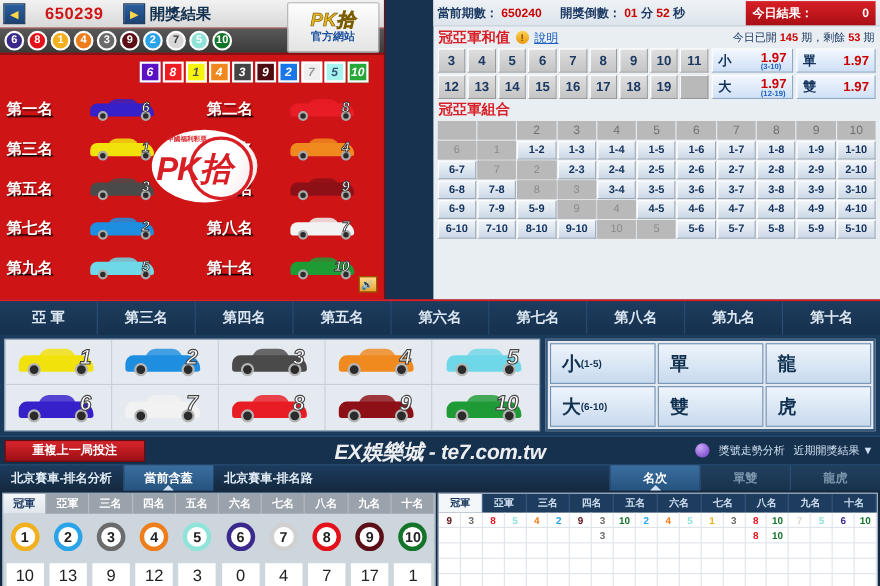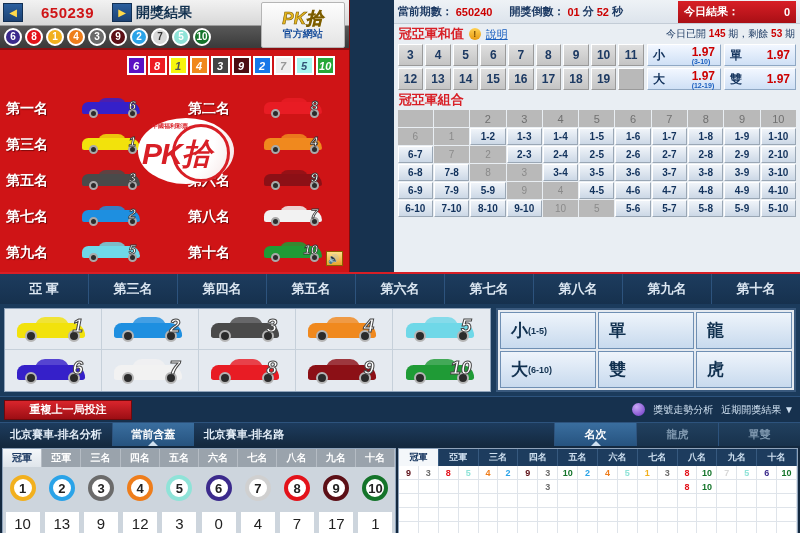--- a/index.html
+++ b/index.html
@@ -48,21 +48,21 @@
         font-weight: bold; font-style: italic; display: flex; align-items: center;
         justify-content: center; color: #fff; }
   .sq.n1{background:#f7f50e;color:#555}.sq.n2{background:#1877e8}
   .sq.n3{background:#444}.sq.n4{background:#f0881d}.sq.n5{background:#a8f5ef;color:#357}
   .sq.n6{background:#5b12c4}.sq.n7{background:#efefef;color:#999}
   .sq.n8{background:#ee1c23}.sq.n9{background:#4d0d12}.sq.n10{background:#27a737}
 
   .rank-area { position: absolute; top: 82px; left: 0; width: 370px; height: 180px; }
   .rank-col { position: absolute; width: 180px; }
   .rank-col.l { left: 6px; } .rank-col.r { left: 188px; }
-  .rank-item { height: 36px; display: flex; align-items: flex-end; }
+  .rank-item { height: 36px; display: flex; align-items: center; text-decoration: underline; }
   .rank-lbl { color: #fff; font-size: 14px; font-weight: bold; width: 76px;
               text-shadow: 1px 1px 1px #7a0a0b; }
   .car { width: 62px; height: 20px; position: relative; }
   .car .body { position: absolute; left: 0; top: 4px; width: 58px; height: 12px;
                border-radius: 9px 14px 3px 3px; }
   .car .roof { position: absolute; left: 16px; top: 0px; width: 28px; height: 9px;
                border-radius: 8px 8px 0 0; opacity: .85; }
   .car .num { position: absolute; right: 8px; top: 0px; font-size: 13px; font-weight: bold;
               font-style: italic; color: #fff; -webkit-text-stroke: .8px #333;
               z-index: 3; }
@@ -685,37 +685,38 @@
         </div>
         <div class="optcell">
           <span class="big">虎</span>
           <span class="rng"></span>
         </div>
       </div>
   </div>
 
   <div class="wmbar">
     <div class="repeat-btn">重複上一局投注</div>
+    <div class="wm">EX娛樂城 - te7.com.tw</div>
     <div class="wm-links">
       <span class="purple-ic"></span>
       <span>獎號走勢分析</span>
       <span>近期開獎結果 ▼</span>
     </div>
   </div>
 
   <div class="anbar">
     <div class="an-title">北京賽車-排名分析</div>
     <div id="anLeftTabs" style="display:flex">
         <div class="an-tab act">當前含蓋</div>
       </div>
     <div class="an-title">北京賽車-排名路</div>
     <div id="anRightTabs" style="display:flex;margin-left:auto">
         <div class="an-tab act">名次</div>
+        <div class="an-tab">單雙</div>
         <div class="an-tab">龍虎</div>
-        <div class="an-tab">單雙</div>
       </div>
   </div>
 
   <div class="bottom">
     <div class="bl">
       <div class="sub-tabs" id="blTabs">
           <div class="sub-tab act">冠軍</div>
           <div class="sub-tab">亞軍</div>
           <div class="sub-tab">三名</div>
           <div class="sub-tab">四名</div>

